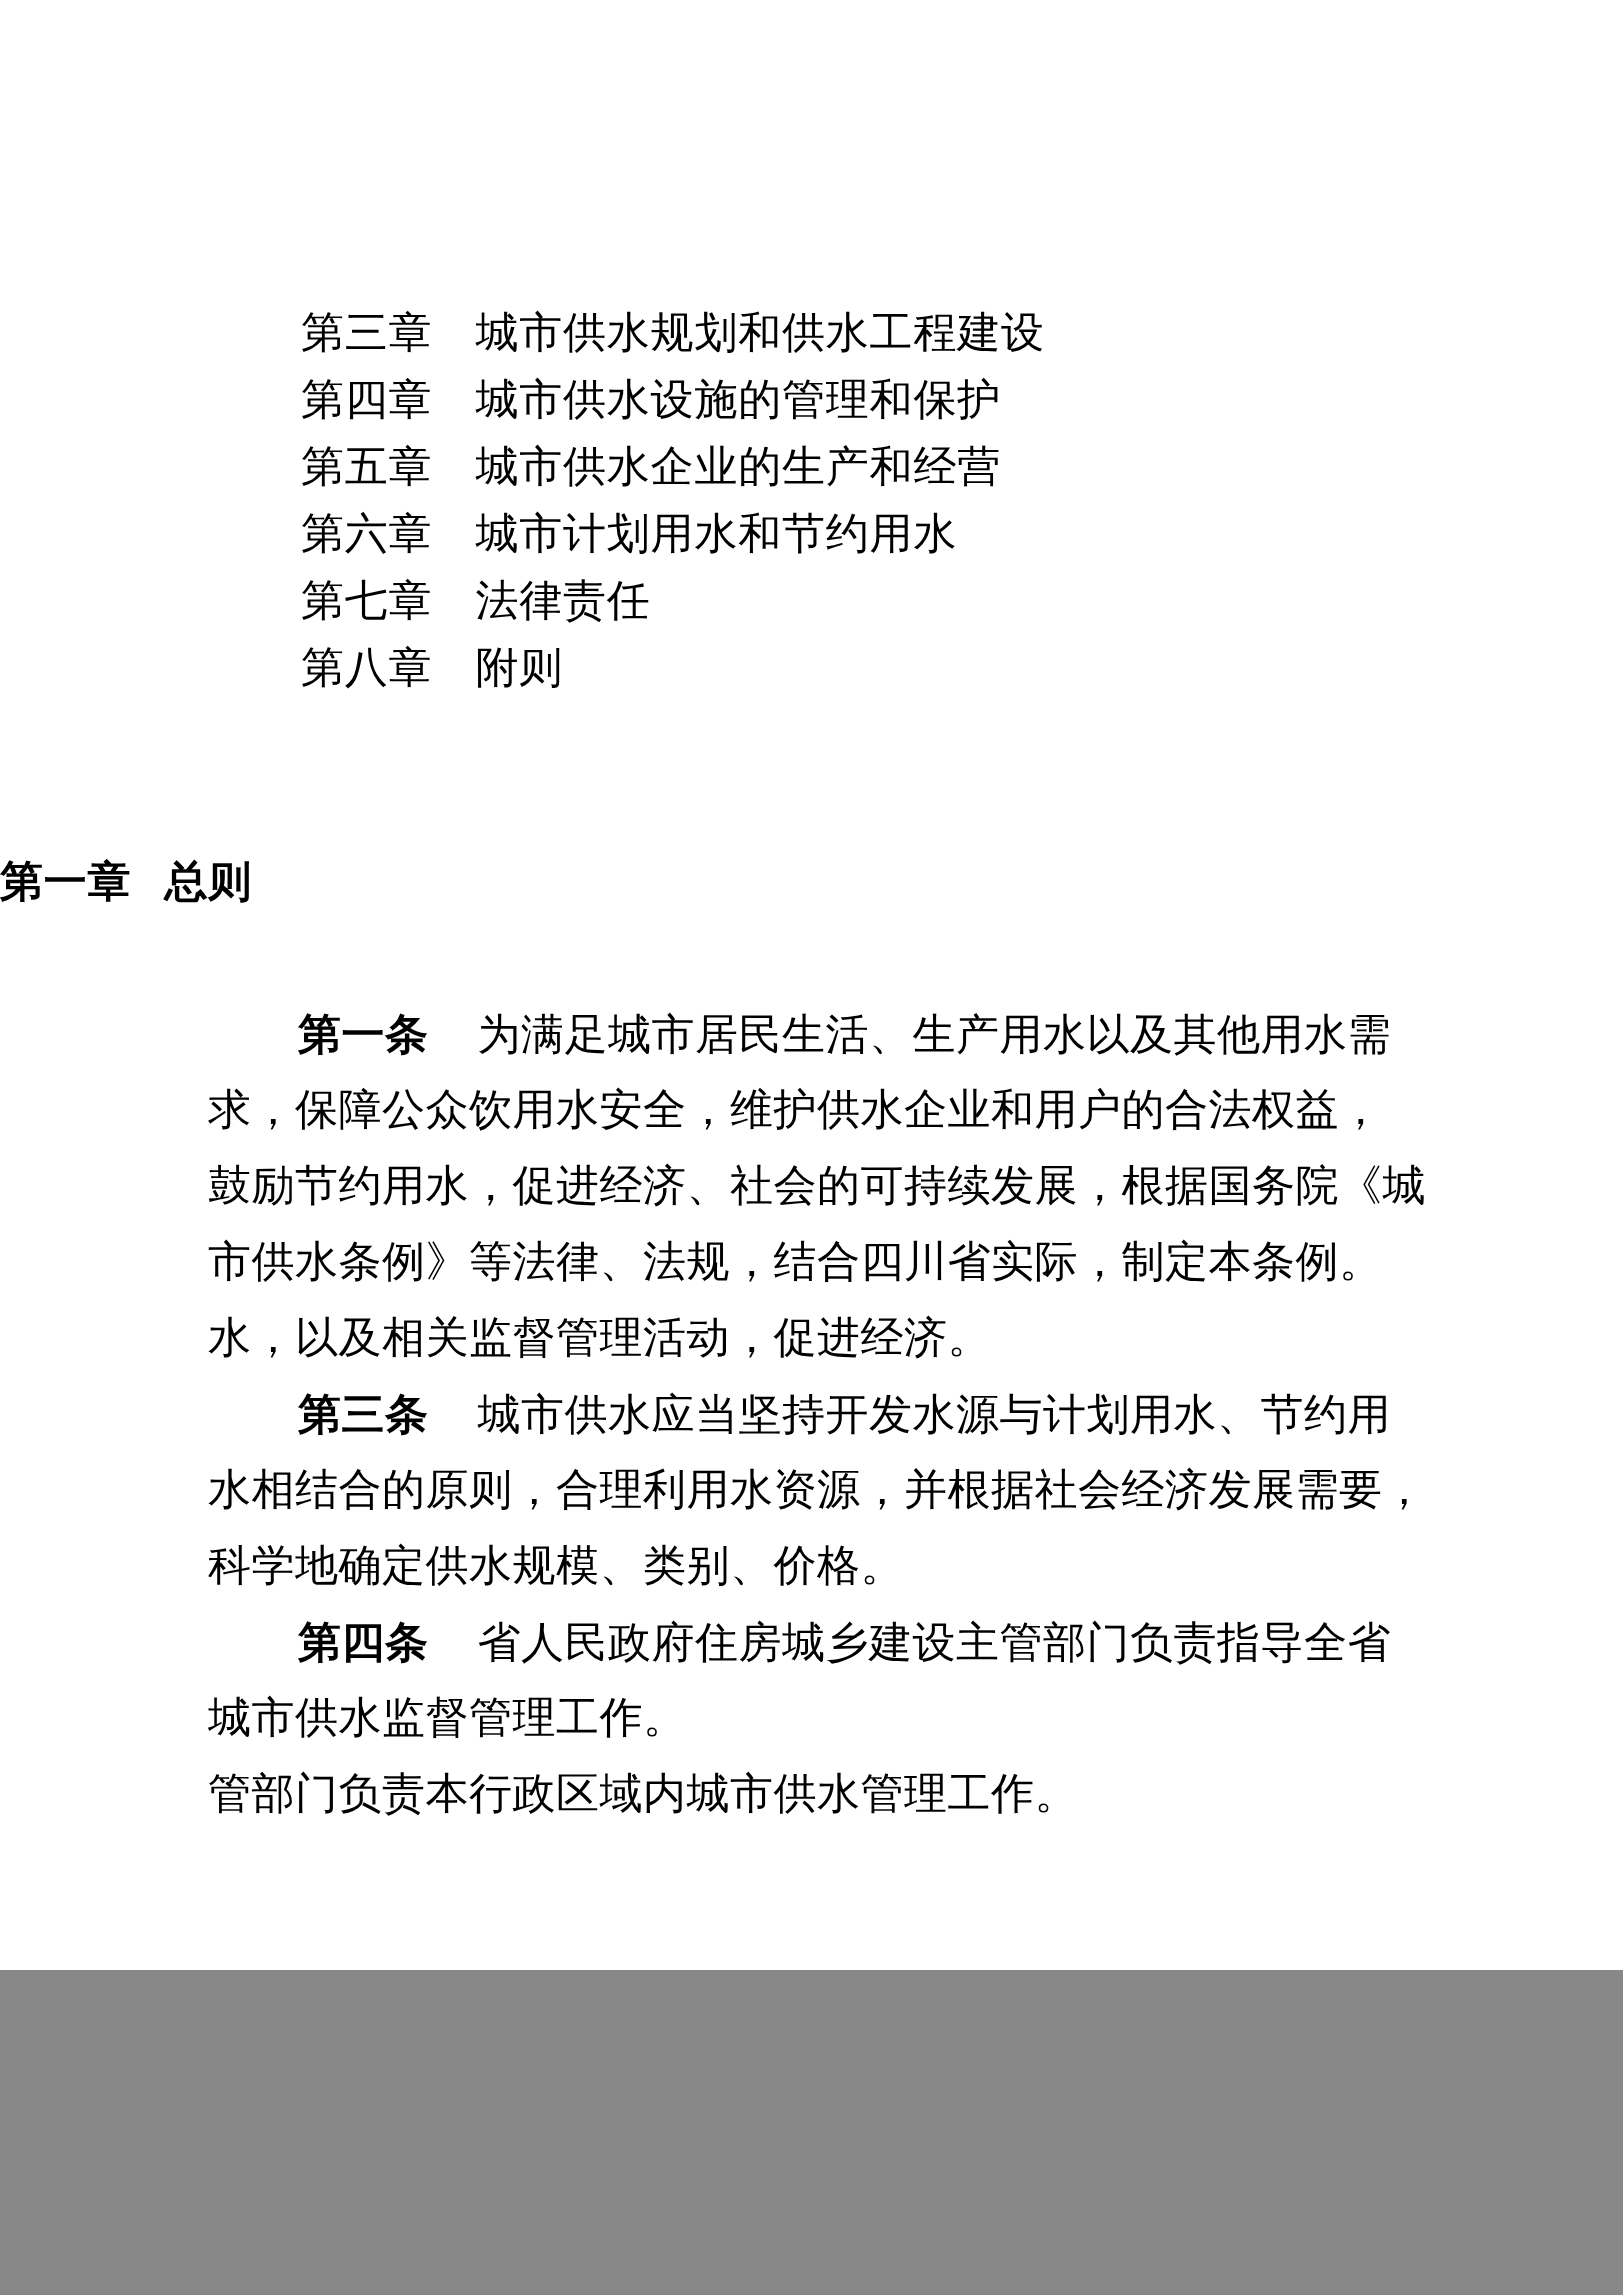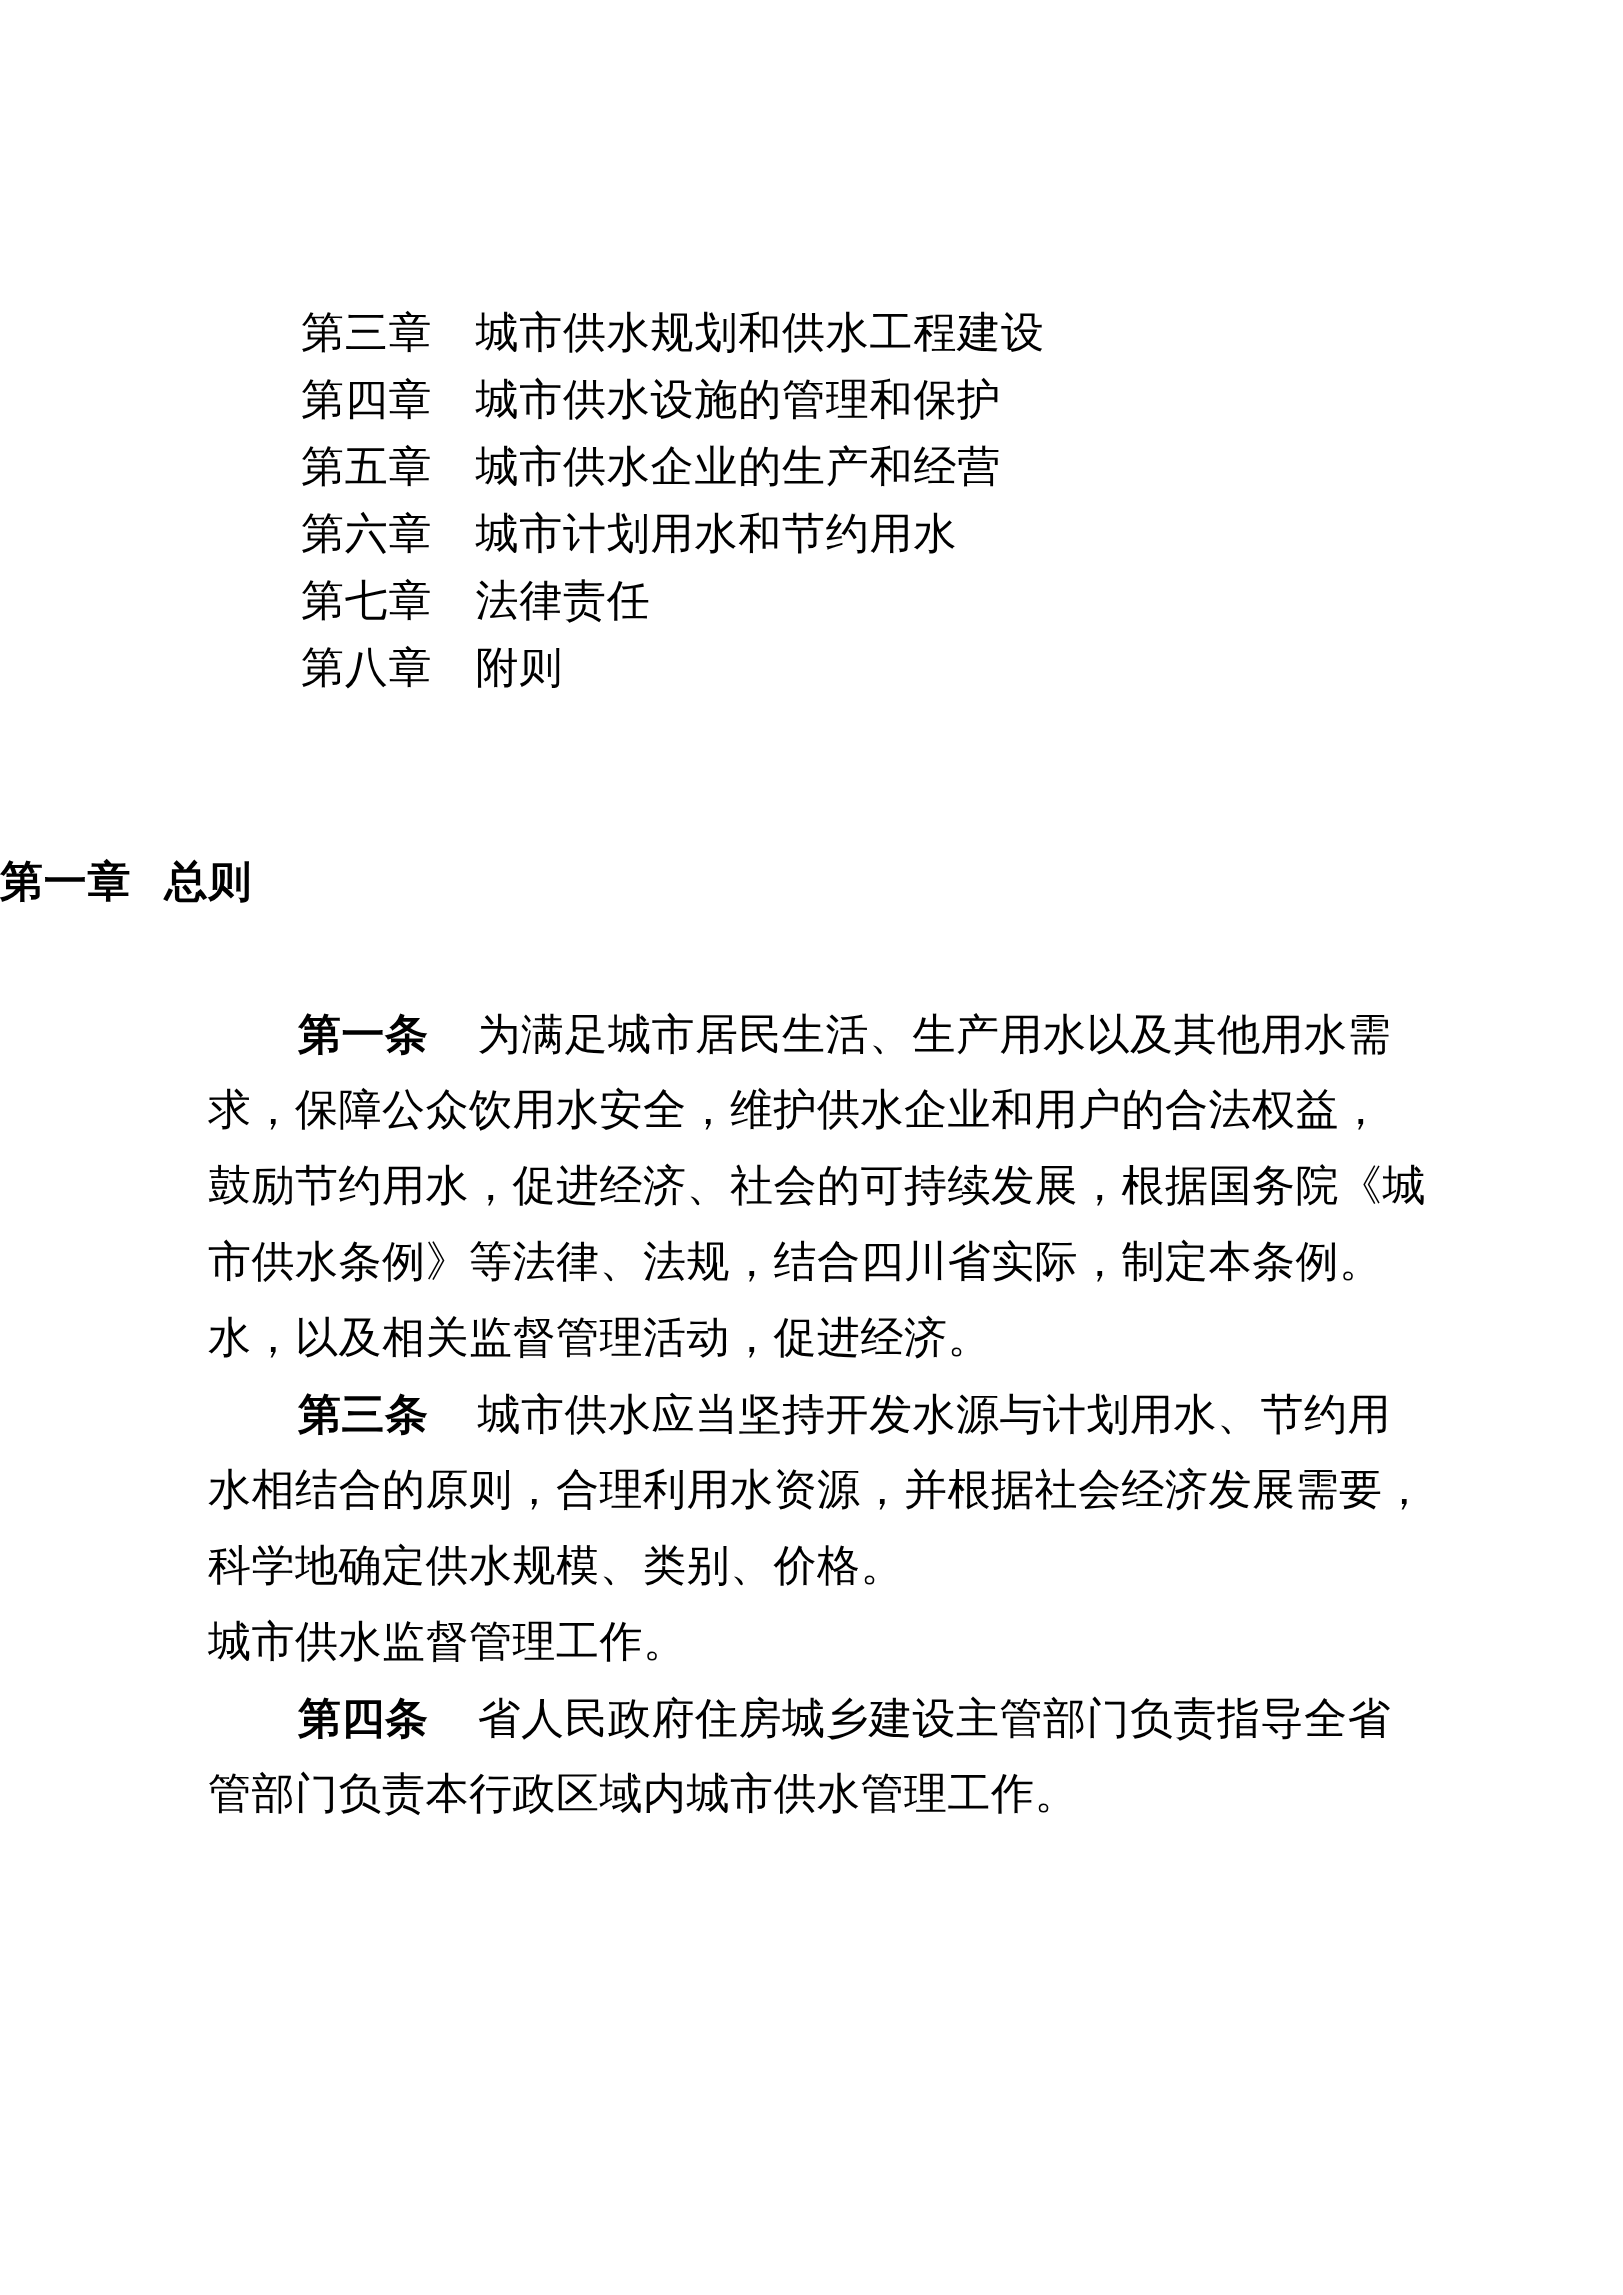--- a/index.html
+++ b/index.html
@@ -1,20 +1,20 @@
 <!DOCTYPE html>
 <html lang="zh" style="font-size:13px"><head>
 <meta charset="utf-8">
 <style>
   html, body { margin: 0; padding: 0; }
   body { background: #888; }
   .page {
     position: relative;
     width: 1623px;
-    height: 2295px;
+    height: 1970px;
     background: #ffffff;
     color: #000000;
     overflow: hidden;
     margin: 0 auto;
   }
   
   .toc {
     position: absolute;
     top: 299px;
     left: 301px;
@@ -115,25 +115,25 @@
     </div>
     <div class="line indent">
       <span class="article-no">第三条</span><span>城市供水应当坚持开发水源与计划用水、节约用</span>
     </div>
     <div class="line">
       <span>水相结合的原则，合理利用水资源，并根据社会经济发展需要，</span>
     </div>
     <div class="line">
       <span>科学地确定供水规模、类别、价格。</span>
     </div>
+    <div class="line indent">
+      <span class="article-no">第四条</span><span>省人民政府住房城乡建设主管部门负责指导全省</span>
+    </div>
     <div class="line">
       <span>城市供水监督管理工作。</span>
-    </div>
-    <div class="line indent">
-      <span class="article-no">第四条</span><span>省人民政府住房城乡建设主管部门负责指导全省</span>
     </div>
     <div class="line">
       <span>管部门负责本行政区域内城市供水管理工作。</span>
     </div>
   </main>
 
 </div>
 
 
 </body></html>

